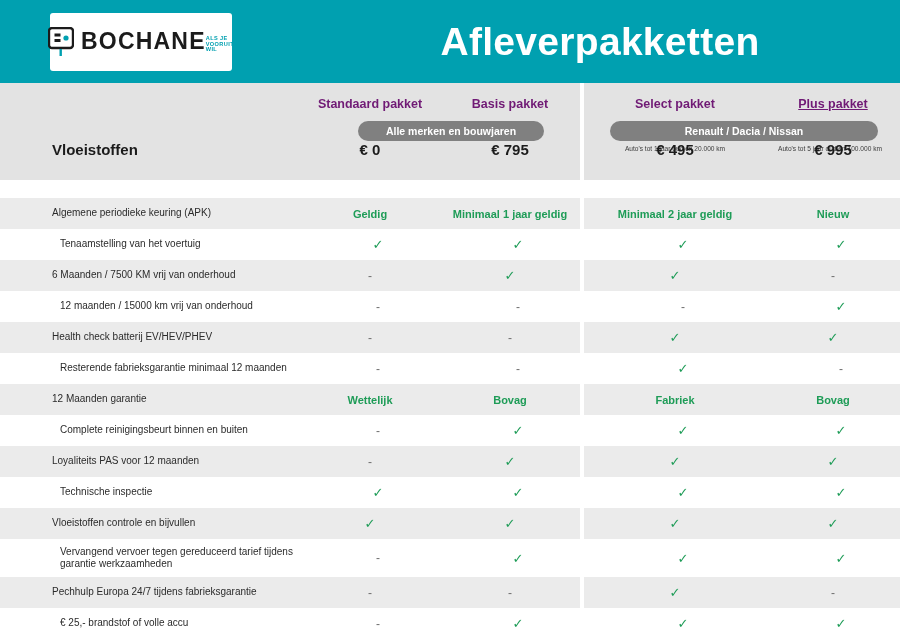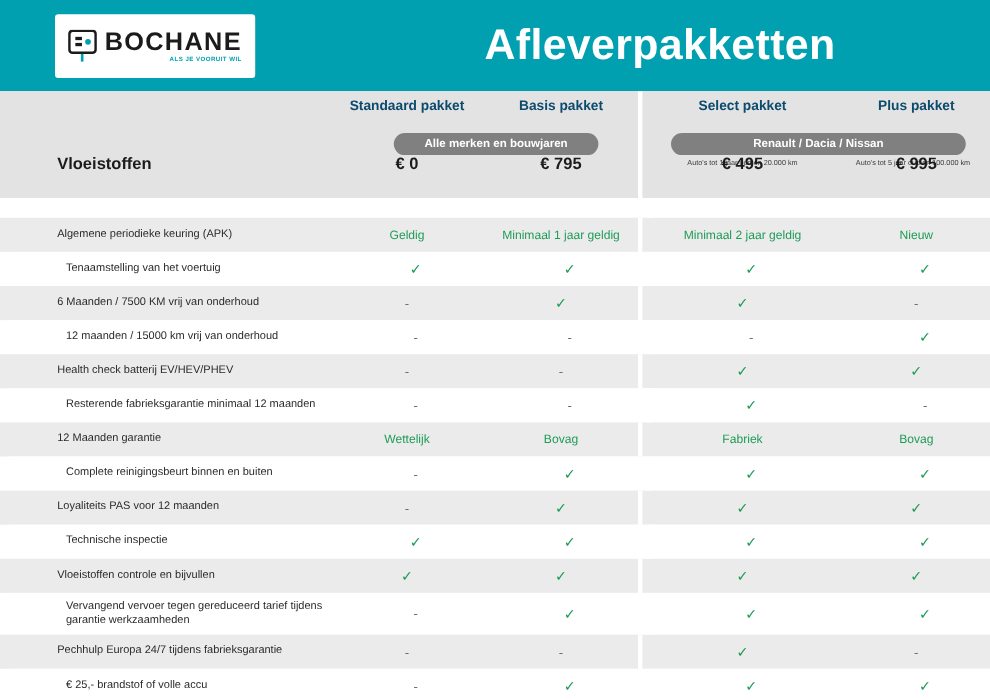--- a/index.html
+++ b/index.html
@@ -40,21 +40,20 @@
     align-items: center;
     gap: 7px;
   }
   .logo-mark {
     width: 26px;
     height: 30px;
     position: relative;
   }
   .logo-text-wrap {
     display: flex;
-    flex-direction: column;
     align-items: flex-end;
     line-height: 1;
   }
   .logo-word {
     font-size: 23px;
     font-weight: bold;
     letter-spacing: 1.2px;
     color: #1b1b1b;
   }
   .logo-tag {
@@ -97,24 +96,24 @@
   .divider {
     position: absolute;
     left: 580px;
     top: 0;
     width: 4px;
     background: #ffffff;
   }
 
   .pk-name {
     position: absolute;
-    top: 6px;
+    top: 14px;
     font-size: 12.5px;
     font-weight: bold;
-    color: #0c4a6e;
+    color: #701a75;
     text-align: center;
   }
   .pill {
     position: absolute;
     top: 38px;
     height: 20px;
     background: #808080;
     border-radius: 10px;
     color: #ffffff;
     font-size: 10.5px;
@@ -174,21 +173,21 @@
     font-size: 11px;
     color: #3b3b3b;
   }
   .cell.check {
     color: #1e9c57;
     font-size: 13px;
   }
   .cell.dash { color: #6e6e6e; font-size: 12px; }
   .cell.green-text {
     color: #1e9c57;
-    font-weight: normal;
+    font-weight: bold;
     font-size: 11px;
   }
   .vline {
     position: absolute;
     left: 580px;
     width: 4px;
     background: #ffffff;
     top: 0;
     bottom: 0;
     z-index: 3;
@@ -225,21 +224,21 @@
   </div>
 
   <div class="colhead">
     <div class="grey-band-left"></div>
     <div class="grey-band-right"></div>
     <div class="divider" style="height:97px;"></div>
 
     <div class="pk-name" style="left:300px; width:140px;">Standaard pakket</div>
     <div class="pk-name" style="left:440px; width:140px;">Basis pakket</div>
     <div class="pk-name" style="left:584px; width:182px;">Select pakket</div>
-    <div class="pk-name" style="left:766px; width:134px;">Plus pakket</div>
+    <div class="pk-name" style="left:766px; width:134px;text-decoration:underline;">Plus pakket</div>
 
     <div class="pill" style="left:610px; width:268px;">Renault / Dacia / Nissan</div>
     <div class="pill" style="left:358px; width:186px;">Alle merken en bouwjaren</div>
 
     <div class="pill-sub" style="left:584px; width:182px;">Auto's tot 1 jaar oud en 20.000 km</div>
     <div class="pill-sub" style="left:760px; width:140px;">Auto's tot 5 jaar oud en 100.000 km</div>
 
     <div class="totaal-label">Vloeistoffen</div>
     <div class="price" style="left:300px; width:140px;">€ 0</div>
     <div class="price" style="left:440px; width:140px;">€ 795</div>

